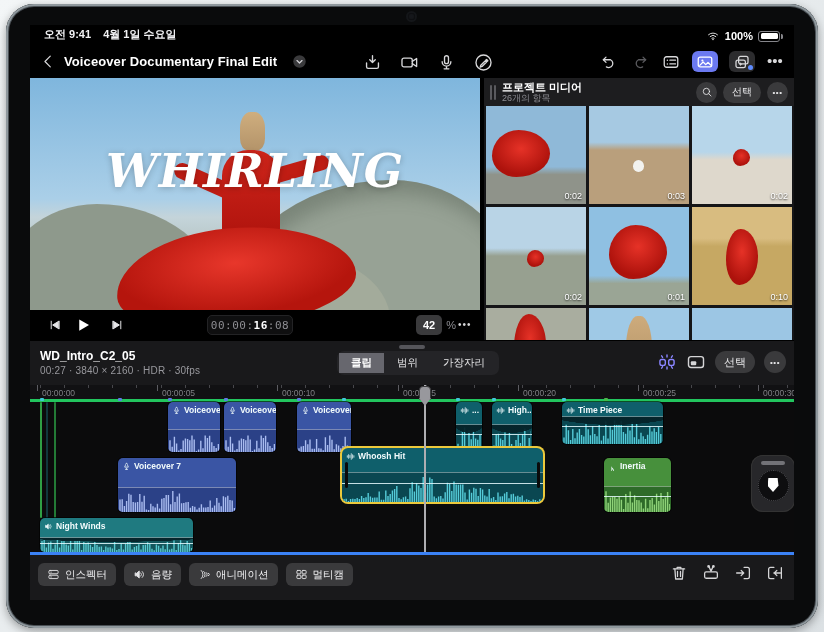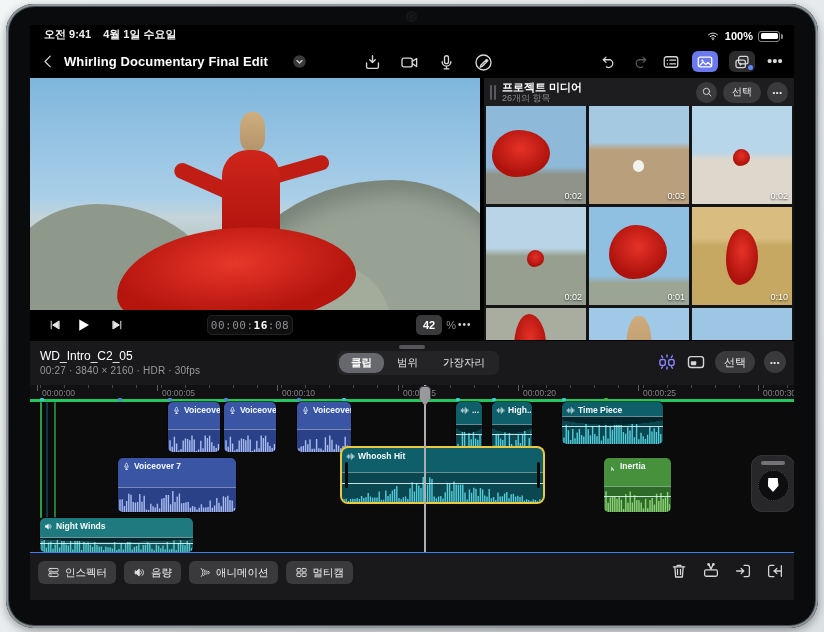--- a/index.html
+++ b/index.html
@@ -79,24 +79,24 @@
   .thumb{position:relative;overflow:hidden;background:#333}
   .dur{position:absolute;right:4px;bottom:3px;font-size:9px;color:#fff;text-shadow:0 1px 2px rgba(0,0,0,.8)}
   .blob{position:absolute;border-radius:46% 54% 58% 42%/55% 50% 50% 45%}
   .blob.red{background:radial-gradient(60% 60% at 50% 40%,#e63227,#ad120c 90%)}
   .blob.white{background:#f2f2ef;border-radius:50%}
   .blob.tan{background:linear-gradient(180deg,#cdab7c,#b08f63);border-radius:44% 44% 36% 36%}
 
   
   .tlh{position:absolute;left:0;top:315px;width:100%;height:45px;background:#19191b;border-top:1px solid #000}
   .tl-grip{position:absolute;left:50%;top:4px;width:26px;height:4px;margin-left:-13px;background:#55555a;border-radius:2px}
-  .tl-name{position:absolute;left:10px;top:8px;font-size:12px;font-weight:normal;color:#fff}
+  .tl-name{position:absolute;left:10px;top:8px;font-size:12px;font-weight:bold;color:#fff}
   .tl-info{position:absolute;left:10px;top:24px;font-size:10px;color:#98989d;letter-spacing:.2px}
   .seg{position:absolute;left:307px;top:10px;height:24px;background:#242427;border-radius:7px;display:flex;padding:2px;gap:1px}
-  .seg>div{display:flex;align-items:center;justify-content:center;font-size:10.5px;color:#e2e2e4;padding:0 12px;border-radius:9px;white-space:nowrap}
+  .seg>div{display:flex;align-items:center;justify-content:center;font-size:10.5px;color:#e2e2e4;padding:0 12px;border-radius:0;white-space:nowrap}
   .seg>div.on{background:#67676e;font-weight:bold;color:#fff}
   .tlh-right{position:absolute;right:8px;top:10px;display:flex;gap:9px;align-items:center}
   .tlh-right .icon{width:20px;height:20px;color:#d5d5d7}
   .ic-purple{color:#8a85ff !important}
 
   
   .ruler{position:absolute;left:0;top:360px;width:100%;height:17px;background:#111113;border-bottom:3px solid #22c55e}
   .ruler::before{content:'';position:absolute;left:10px;right:0;top:0;height:3px;background:repeating-linear-gradient(90deg,#47474b 0 1px,transparent 1px 24.1px)}
   .rl{position:absolute;top:3px;font-size:8.5px;color:#808085;white-space:nowrap}
   .rl i{position:absolute;left:-3px;top:-3px;width:1px;height:6px;background:#5c5c61}
@@ -120,21 +120,21 @@
   .ph-h{position:absolute;left:-5px;top:1px;width:12px;height:14px;background:#98989d;border:1px solid #3c3c3e;border-radius:4px 4px 1px 1px}
   .ph-t{position:absolute;left:-5px;top:13px;width:12px;height:8px;background:#98989d;clip-path:polygon(0 0,100% 0,50% 100%)}
 
   
   .jog{position:absolute;left:721px;top:430px;width:44px;height:57px;background:#27272a;border-radius:12px;box-shadow:inset 0 0 0 1px #333;z-index:7}
   .jog-bar{width:24px;height:3.5px;background:#737378;border-radius:2px;margin:6px auto 5px}
   .jog-dial{position:relative;width:31px;height:31px;border-radius:50%;background:#0e0e10;margin:0 auto;border:1px dotted #4a4a4e}
   .jog-ptr{position:absolute;left:50%;top:50%;width:11px;height:14px;margin:-7px 0 0 -5.5px;background:#fff;clip-path:polygon(8% 0,92% 0,100% 55%,50% 100%,0 55%)}
 
   
-  .btool{position:absolute;left:0;top:527px;width:100%;height:48px;background:#19191b;border-top:1px solid #3b82f6}
+  .btool{position:absolute;left:0;top:527px;width:100%;height:48px;background:#19191b;border-top:3px solid #3b82f6}
   .bt-left{position:absolute;left:8px;top:8px;display:flex;gap:8px}
   .tool{display:flex;align-items:center;gap:5px;height:23px;padding:0 9px;background:#3a3a3c;border:0;border-radius:6px;color:#f0f0f2;font-size:10.5px;font-family:inherit}
   .tool .icon{width:13px;height:13px;color:#e4e4e6}
   .bt-right{position:absolute;right:10px;top:9px;display:flex;gap:14px}
   .bt-right .icon{width:18px;height:18px;color:#d5d5d7}
 </style>
 </head>
 <body>
 
 <div class="page">
@@ -160,21 +160,21 @@
             </span>
         </div>
       </div>
 
       <div class="abar">
         <span class="icon back">
             <svg viewBox="0 0 24 24" fill="none" stroke="currentColor" stroke-width="1.7" stroke-linecap="round" stroke-linejoin="round">
               <path d="M14.5 4.5 7 12l7.5 7.5"></path>
             </svg>
           </span>
-        <span class="title">Whirling Documentary Final Edit</span>
+        <span class="title">Voiceover Documentary Final Edit</span>
         <span class="icon tchev">
             <svg viewBox="0 0 24 24">
               <circle cx="12" cy="12" r="10" fill="#3a3a3c"></circle>
               <path d="M8 10.5l4 4 4-4" stroke="#d0d0d4" stroke-width="2" fill="none" stroke-linecap="round" stroke-linejoin="round"></path>
             </svg>
           </span>
         <div class="abar-center" id="abar-center">
             <span class="tbtn">
               <span class="icon" style="width:19px;height:19px">
                 <svg viewBox="0 0 24 24" fill="none" stroke="currentColor" stroke-width="1.7" stroke-linecap="round" stroke-linejoin="round">
@@ -265,20 +265,21 @@
         <div class="hillR"></div>
         <div class="hillC"></div>
         <div class="hillL"></div>
         <div class="d-armL"></div>
         <div class="d-armR"></div>
         <div class="d-hat"></div>
         <div class="d-body"></div>
 
         <div class="d-skirt"></div>
         <div class="v-titles">
+          <div class="v-main">WHIRLING</div>
         </div>
       </div>
 
       <div class="transport">
         <span class="icon tr-ic" style="left:18px">
             <svg viewBox="0 0 24 24" fill="none" stroke="currentColor" stroke-width="1.7" stroke-linecap="round" stroke-linejoin="round">
               <path d="M5.5 5.5v13"></path>
               <path d="M18.5 5.5 8 12l10.5 6.5z" fill="currentColor"></path>
             </svg>
           </span>

